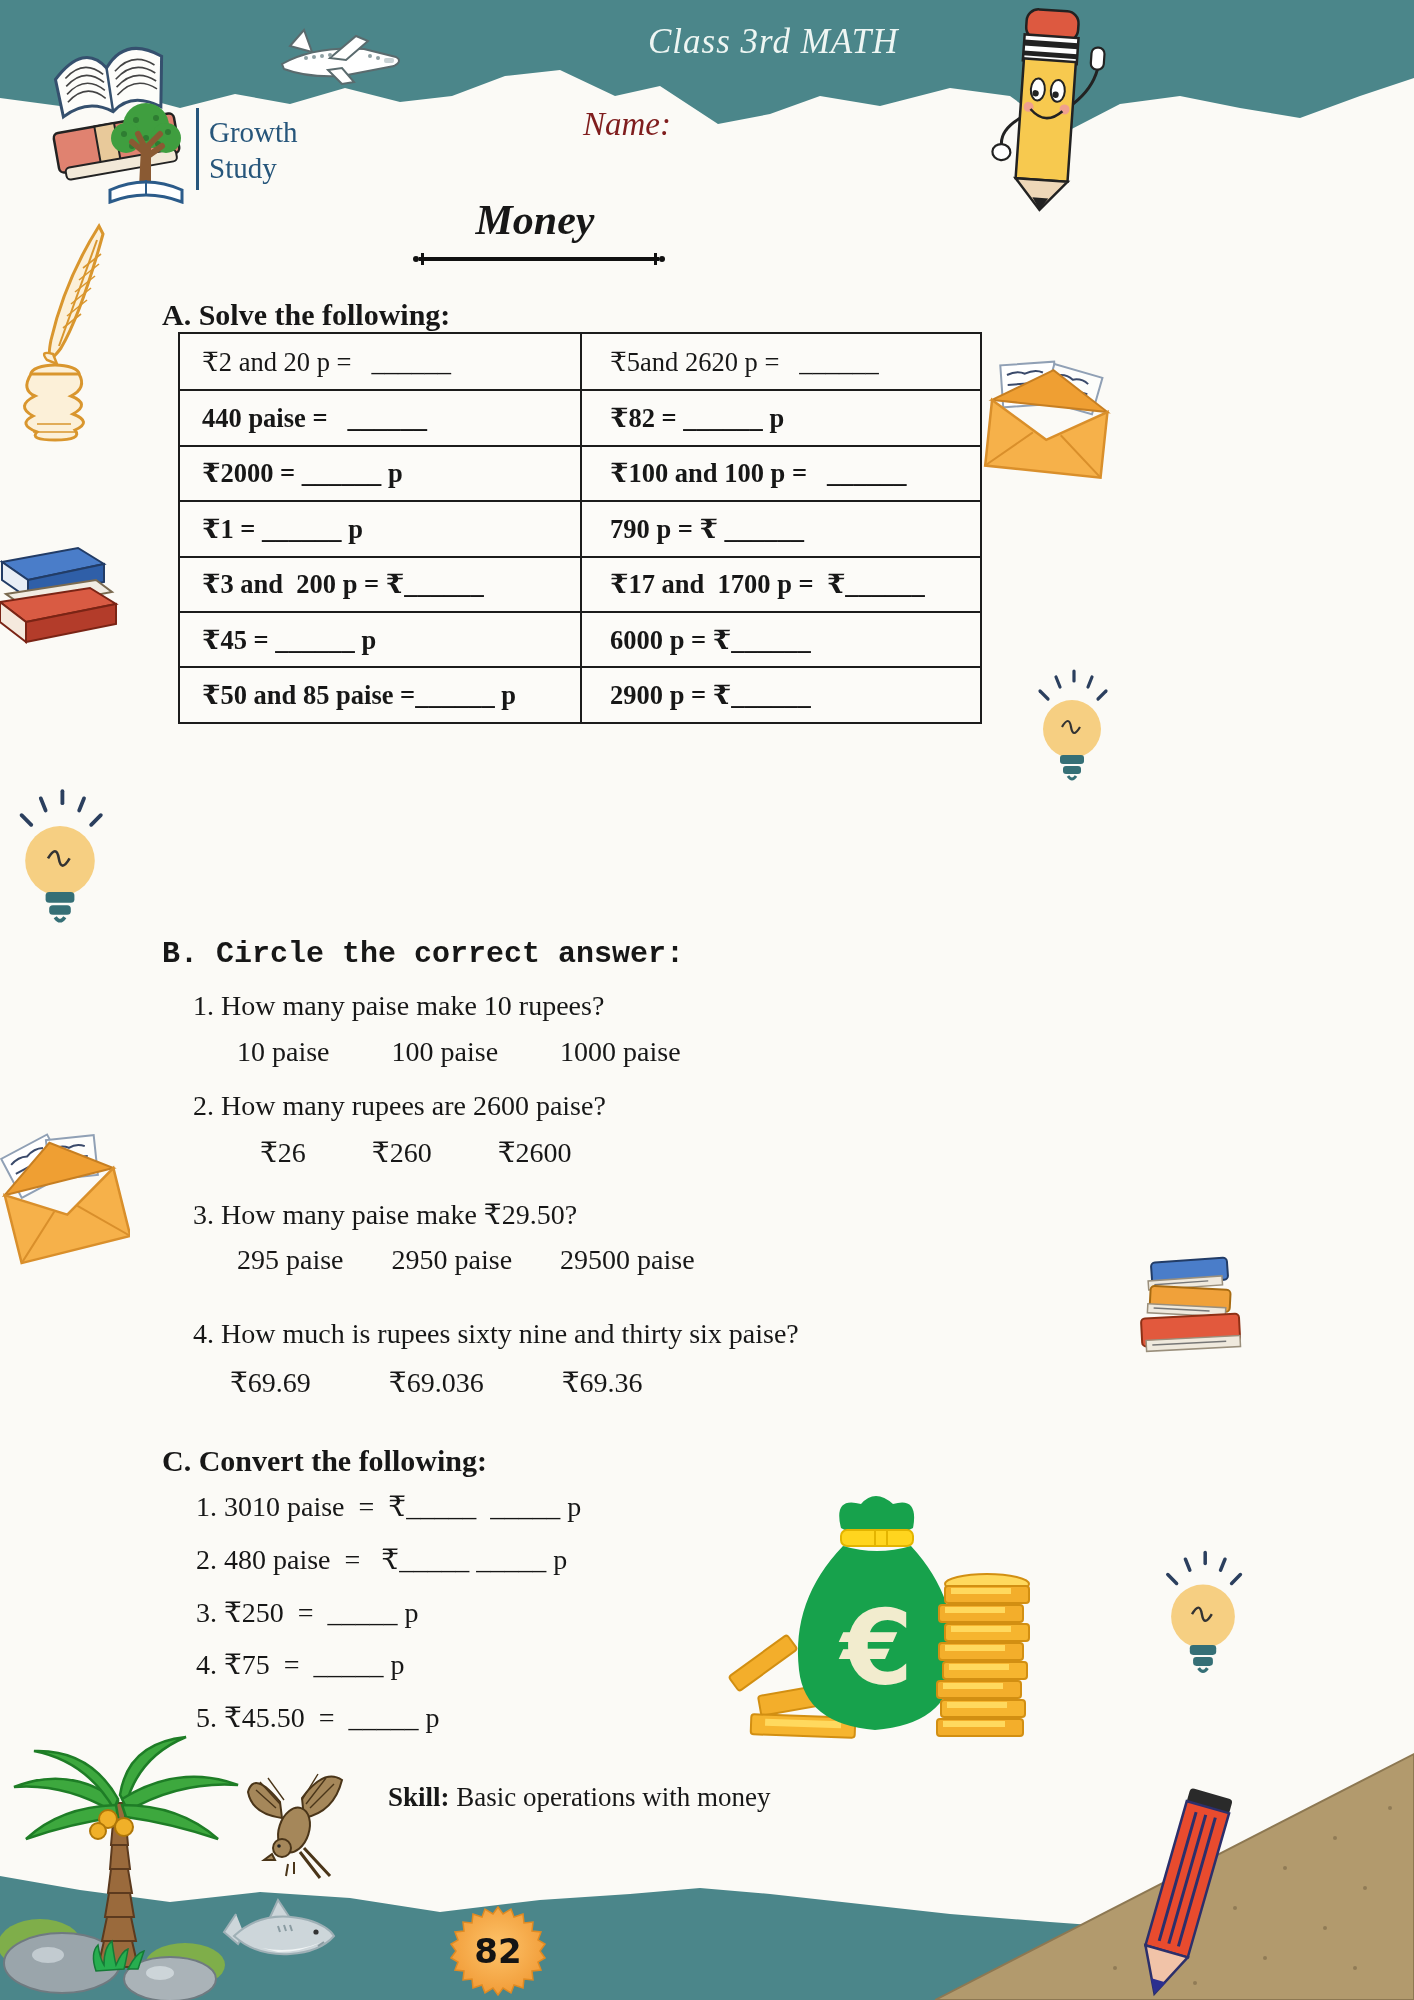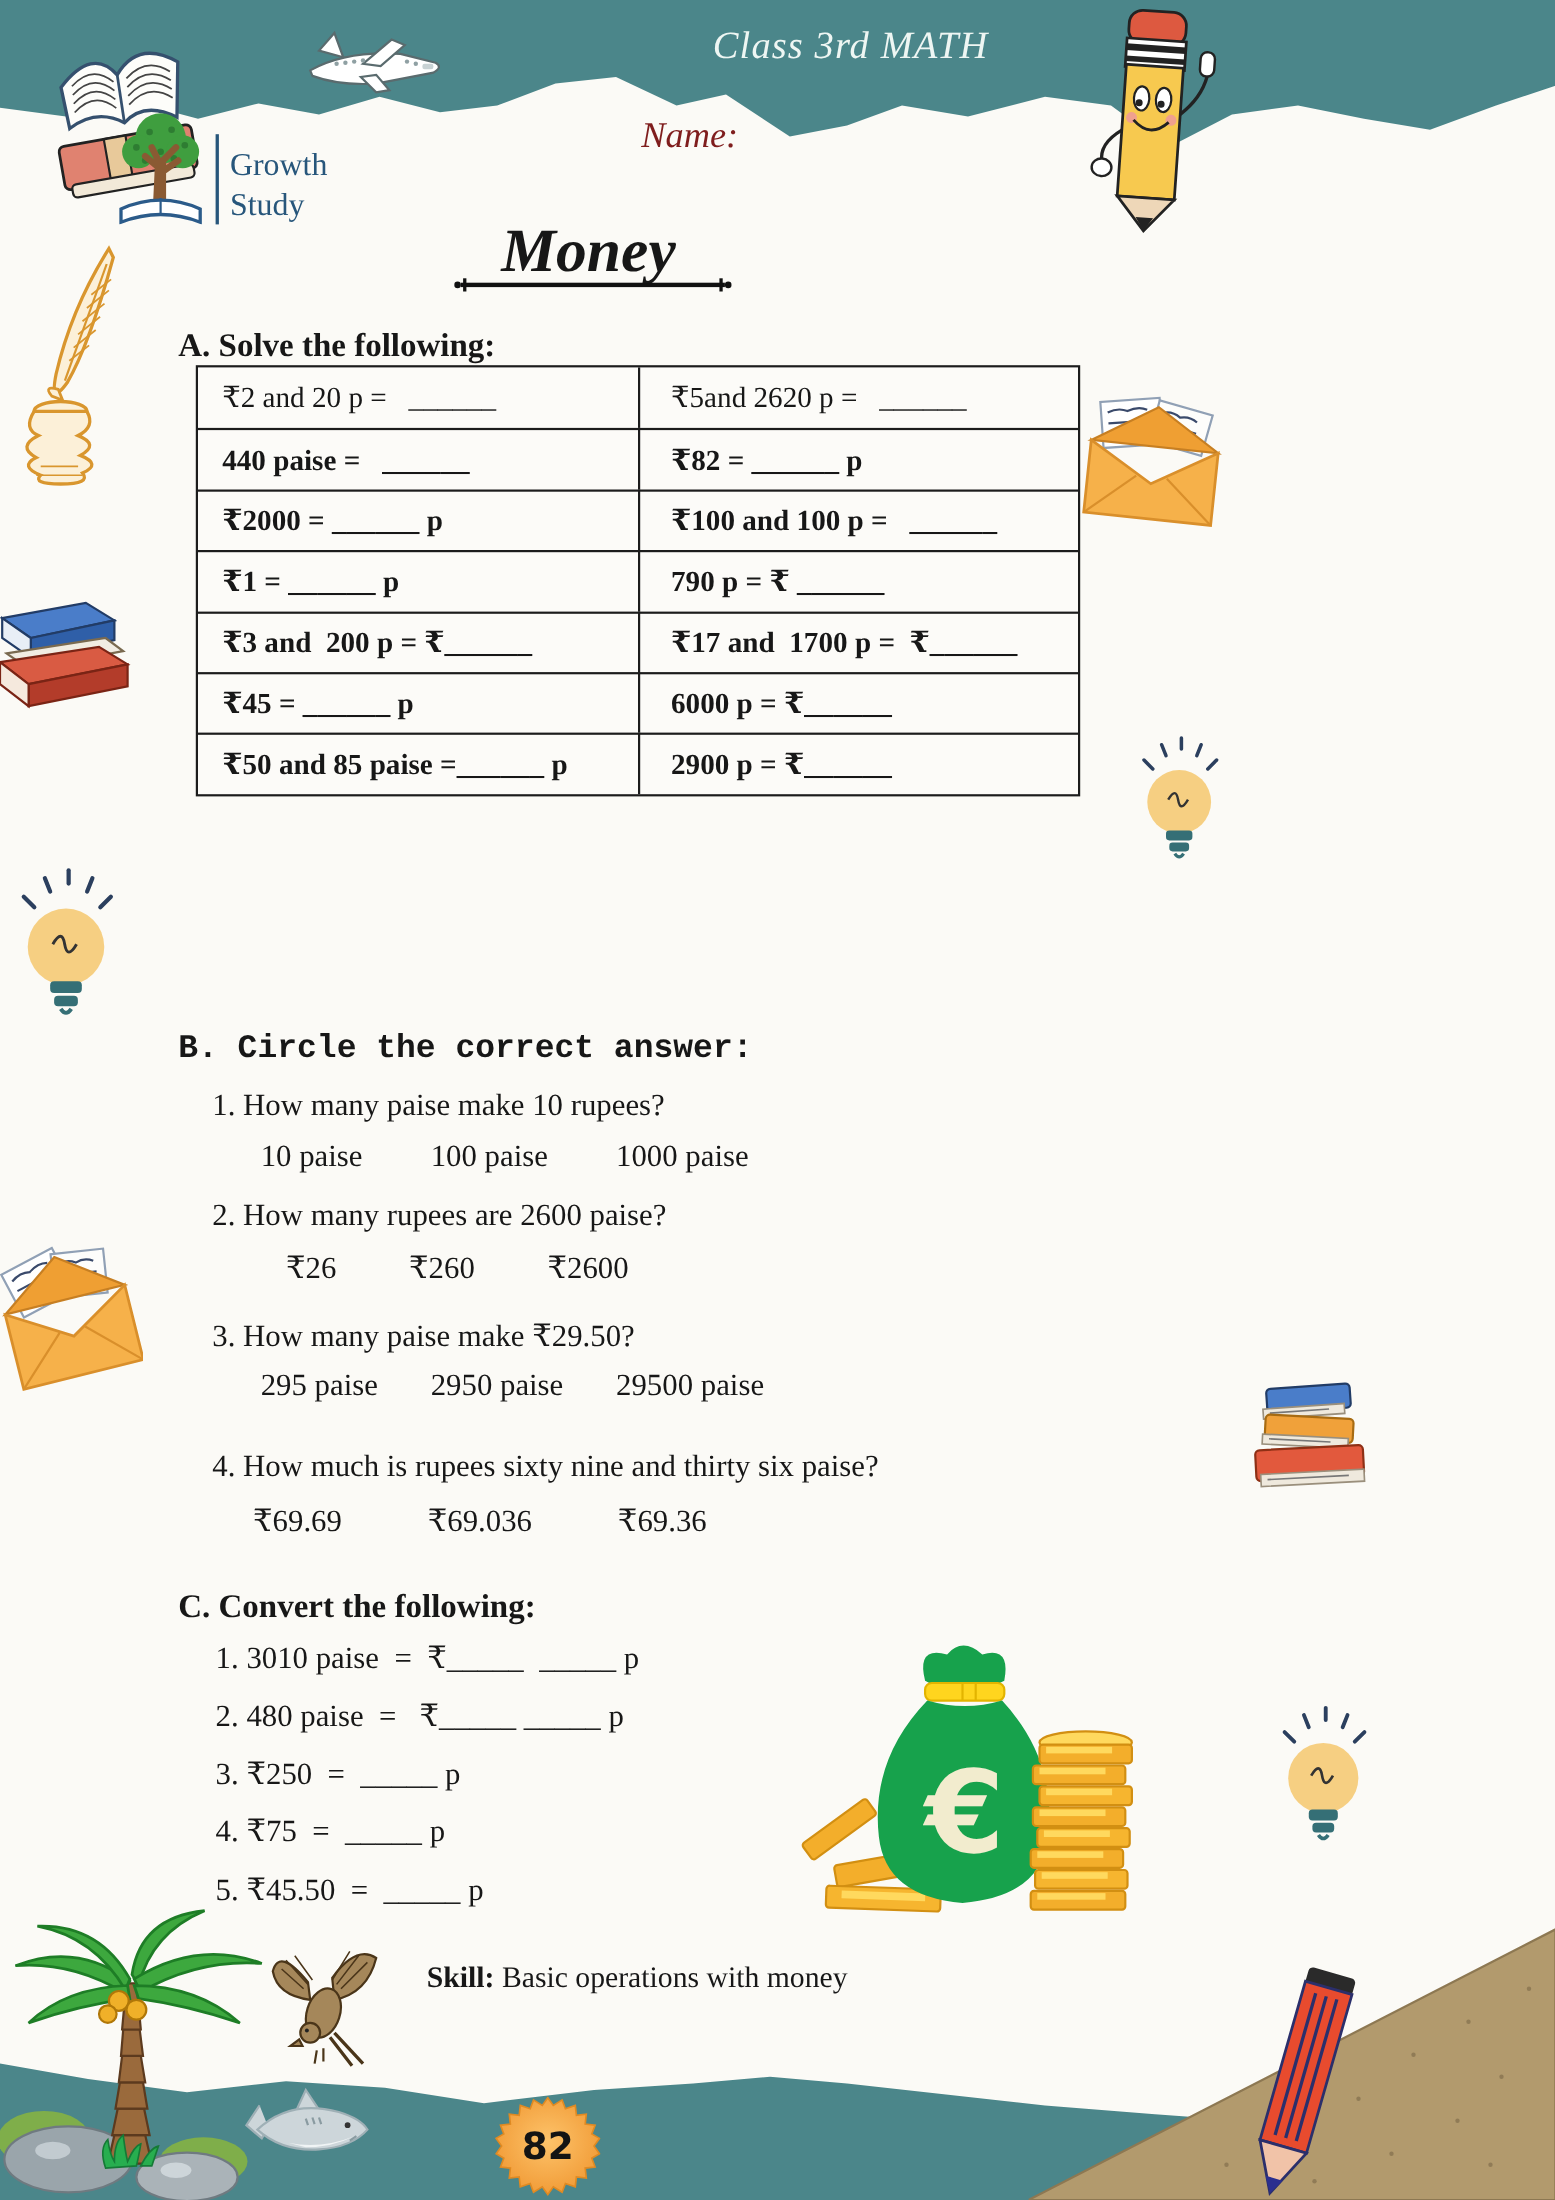--- a/index.html
+++ b/index.html
@@ -2,25 +2,25 @@
 <html><head>
 <meta charset="utf-8">
 <style>
   html,body{margin:0;padding:0;background:#888;}
   #page{position:relative;width:1414px;height:2000px;margin:0 auto;background:#fbfaf6;overflow:hidden;
         font-family:"Liberation Serif","DejaVu Serif",serif;color:#171717;}
   .abs{position:absolute;}
   
   .course-label{left:648px;top:22px;width:310px;font-size:35px;font-style:italic;color:#eef6f3;letter-spacing:1px;z-index:3;}
   .name-label{left:583px;top:106px;font-size:33px;font-style:italic;color:#7f1d1d;z-index:3;}
-  .logo{left:100px;top:100px;display:flex;align-items:flex-end;z-index:3;}
+  .logo{left:100px;top:100px;display:flex;align-items:flex-start;z-index:3;}
   .logo-divider{width:3px;height:82px;background:#27567b;margin:8px 10px 0 4px;}
   .logo-text{font-size:29px;line-height:36px;color:#27567b;padding-top:14px;}
   
-  .page-title{left:400px;top:196px;width:270px;text-align:center;font-size:56px;font-weight:bold;font-style:italic;z-index:3;}
+  .page-title{left:400px;top:196px;width:270px;text-align:center;font-size:42px;font-weight:bold;font-style:italic;z-index:3;}
   .title-rule{left:413px;top:252px;width:252px;height:14px;z-index:3;}
   .title-rule .bar{position:absolute;left:6px;right:6px;top:5px;height:4px;background:#111;}
   .title-rule .tick{position:absolute;top:1px;width:3px;height:12px;background:#111;}
   .title-rule .dot{position:absolute;top:4px;width:6px;height:6px;border-radius:50%;background:#111;}
   
   .sec-heading{font-size:30px;font-weight:bold;z-index:2;}
   .q-text{font-size:28px;z-index:2;}
   .opts{display:flex;font-size:28px;z-index:2;}
   .c-item{font-size:28px;white-space:pre;z-index:2;}
   .skill-line{font-size:27px;z-index:2;}

